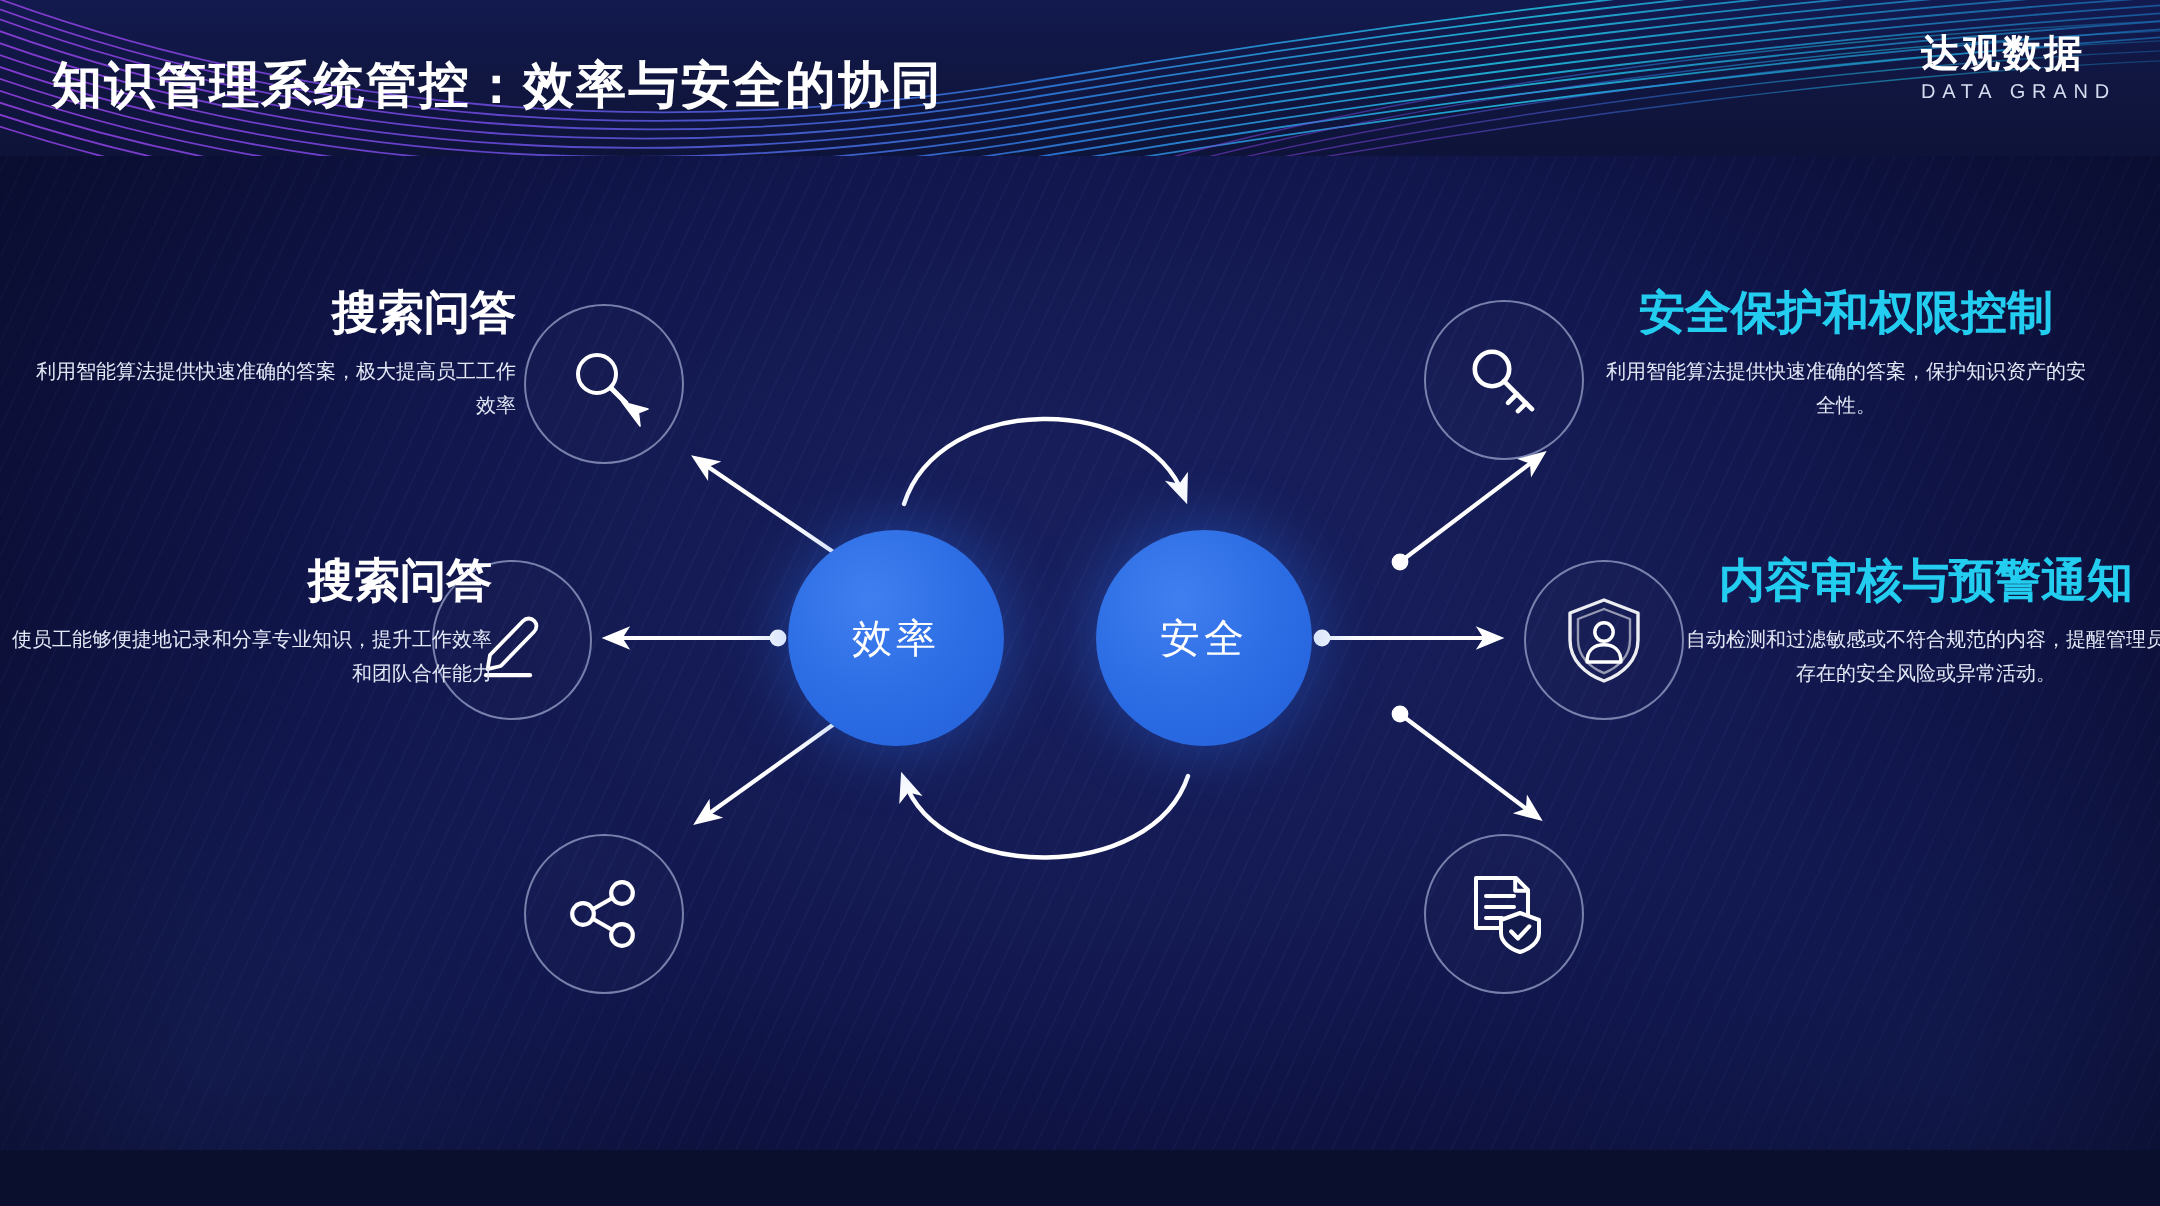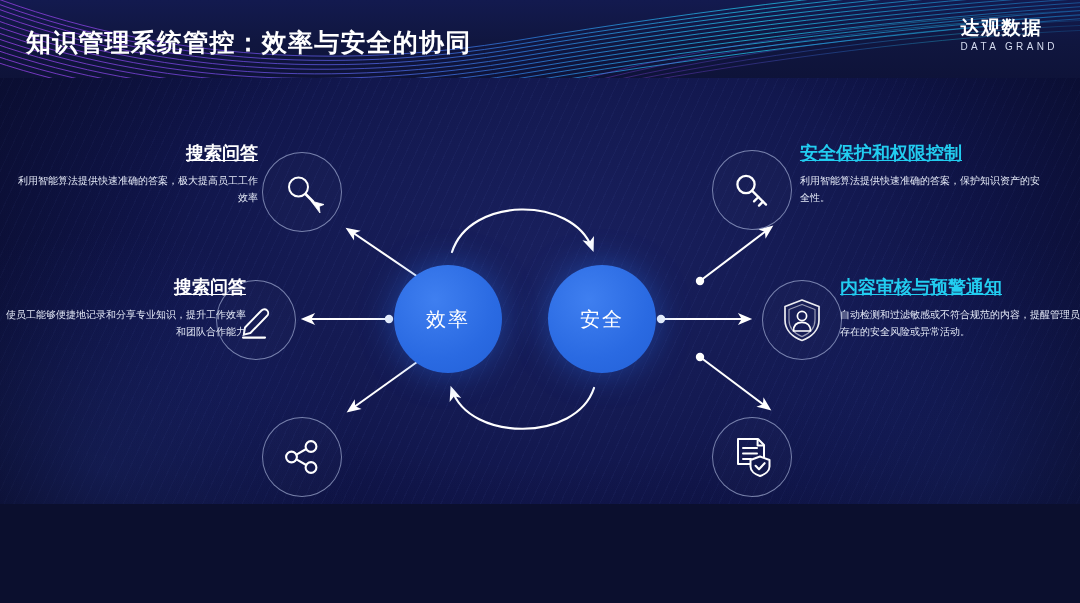--- a/index.html
+++ b/index.html
@@ -3,21 +3,21 @@
 <meta charset="utf-8">
 <style>
   html, body {
     margin: 0;
     padding: 0;
     background: #0b0f2e;
   }
   #slide {
     position: relative;
     width: 1080px;
-    height: 504px;
+    height: 575px;
     overflow: hidden;
     font-family: "Liberation Sans", "DejaVu Sans", sans-serif;
     background:
       radial-gradient(ellipse 700px 420px at 52% 52%, #19205e 0%, #141a52 38%, #10154a 62%, #0c1038 100%),
       linear-gradient(135deg, #151a55 0%, #101646 45%, #0b0f35 100%);
   }
 
   
   .bg-diagonals {
     position: absolute;
@@ -125,28 +125,27 @@
     justify-content: center;
     background: rgba(255,255,255,0.015);
   }
 
   
   .feature {
     position: absolute;
     width: 246px;
   }
   .feature-left { text-align: right; }
-  .feature-right { text-align: left; }
+  .feature-right { text-align: center; }
   .feature-title {
-    font-size: 18px;
+    font-size: 23px;
     font-weight: bold;
     line-height: 1.25;
     margin-bottom: 7px;
     white-space: nowrap;
-    text-decoration: underline;
   }
   .feature-title.white { color: #ffffff; }
   .feature-title.cyan  { color: #22cdf0; }
   .feature-desc {
     font-size: 10px;
     line-height: 1.72;
     color: #e3e8f6;
   }
 
   .pos-search   { left: 12px;  top: 142px; }

